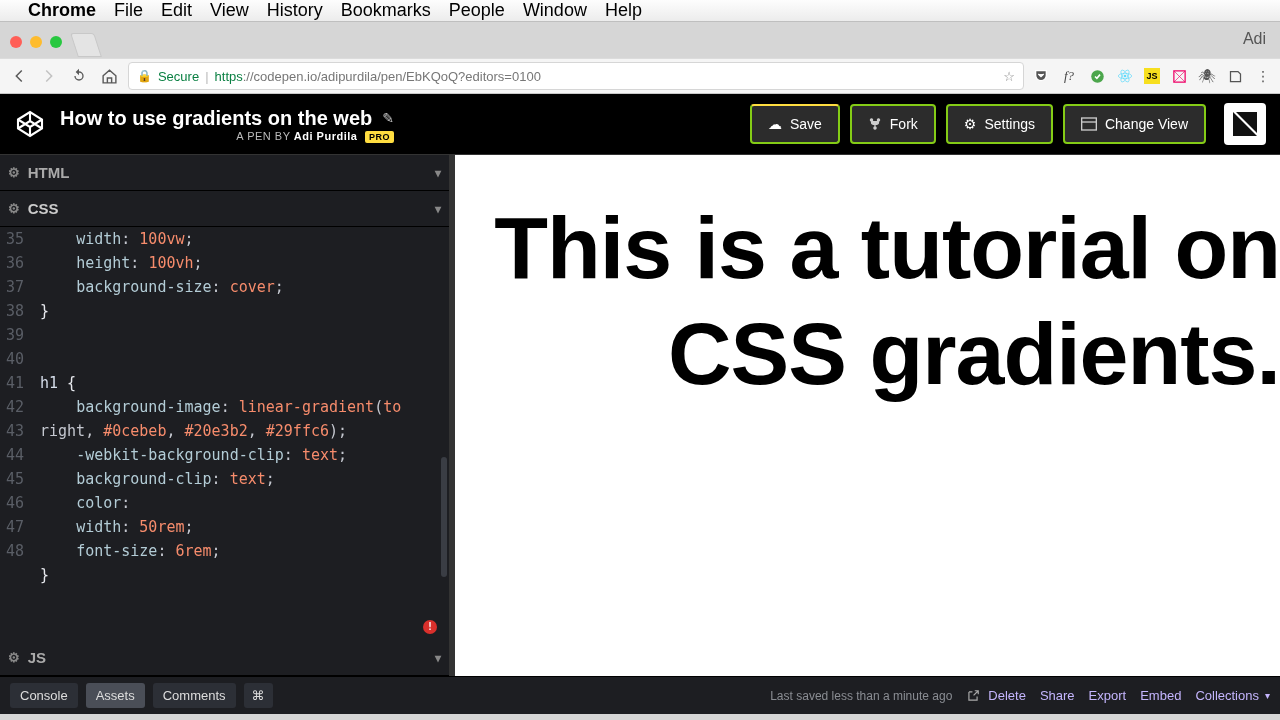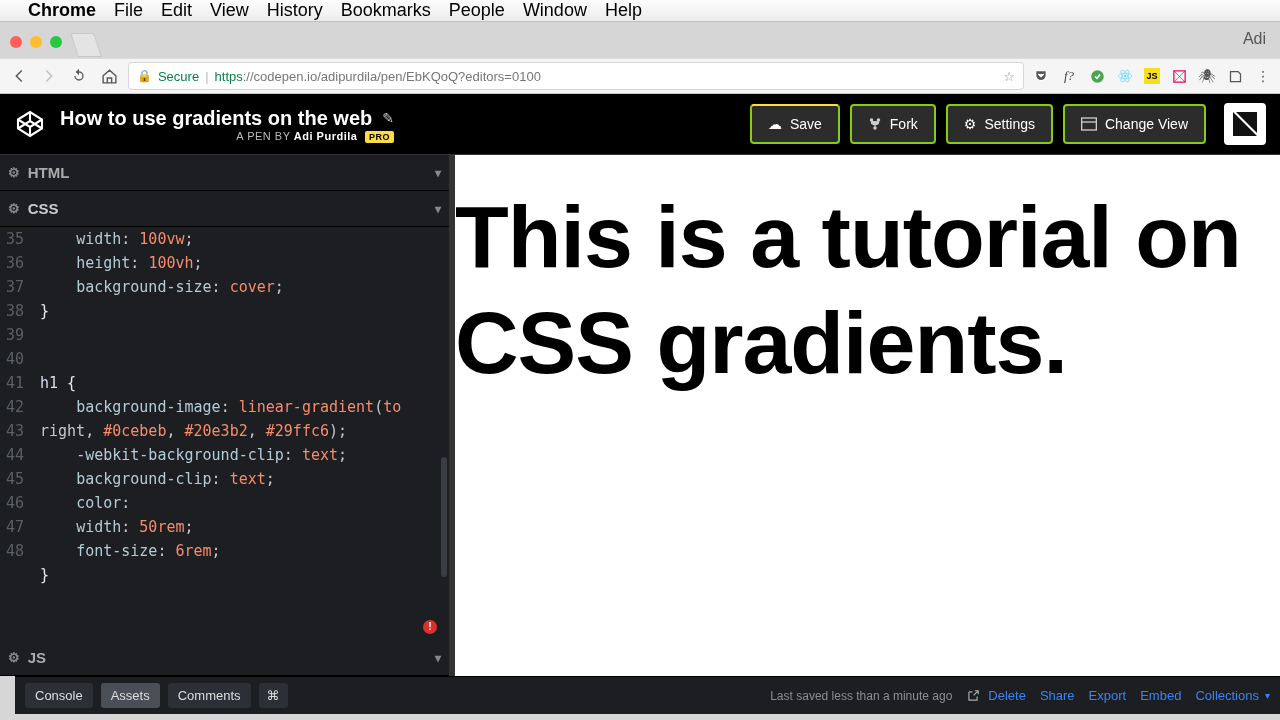--- a/index.html
+++ b/index.html
@@ -63,29 +63,29 @@
 .code-lines { position: absolute; left: 40px; top: 0; right: 8px; color: #c5c8d0; white-space: pre; }
 .tok-prop { color: #b3ccd6; }
 .tok-val { color: #f78c6c; }
 .tok-punct { color: #c5c8d0; }
 .tok-brace { color: #e7e9ee; }
 .tok-sel { color: #d6deeb; }
 .err-dot { position: absolute; bottom: 6px; right: 12px; width: 14px; height: 14px; background: #d9302c; border-radius: 50%; display:flex; align-items:center; justify-content:center; color:#fff; font-size:10px; font-weight:700; }
 .css-scrollbar { position:absolute; right:2px; top:230px; width:6px; height:120px; background:#3a3d44; border-radius:3px; }
 
 .preview { flex: 1; background: #fff; display: flex; align-items: flex-start; justify-content: center; }
-.preview h1 { font-family: "Helvetica Neue", Arial, sans-serif; font-weight: 800; font-size: 88px; line-height: 1.2; text-align: left; color: #000; margin-top: 29px; letter-spacing: -1px; }
-
-
-.cp-footer { height: 38px; background: #1d1e22; border-top: 1px solid #000; display: flex; align-items: center; padding: 0 10px; gap: 8px; color: #bbb; font-size: 13px; margin-left: 15px; }
+.preview h1 { font-family: "Helvetica Neue", Arial, sans-serif; font-weight: 800; font-size: 88px; line-height: 1.2; text-align: right; color: #000; margin-top: 40px; letter-spacing: -1px; }
+
+
+.cp-footer { height: 38px; background: #1d1e22; border-top: 1px solid #000; display: flex; align-items: center; padding: 0 10px; gap: 8px; color: #bbb; font-size: 13px; }
 .fbtn { background: #2c2f36; color: #ddd; padding: 5px 10px; border-radius: 3px; cursor: pointer; }
 .fbtn.active { background: #4a4e57; }
 .fbtn.icon { padding: 5px 8px; }
 .footer-status { margin-left: auto; color: #8a8d93; font-size: 12px; display:flex; align-items:center; gap:14px; }
-.footer-right { display: flex; gap: 14px; align-items: center; color: #3b82f6; text-align: right; }
+.footer-right { display: flex; gap: 14px; align-items: center; color: #c4b5fd; text-align: right; }
 .footer-right span { cursor: pointer; }
 .collections { display:flex; align-items:center; gap:6px; }
 svg { display:block; }
 </style>
 </head>
 <body>
 
 <div class="menubar">
   <span class="apple"></span>
   <span class="app">Chrome</span>

